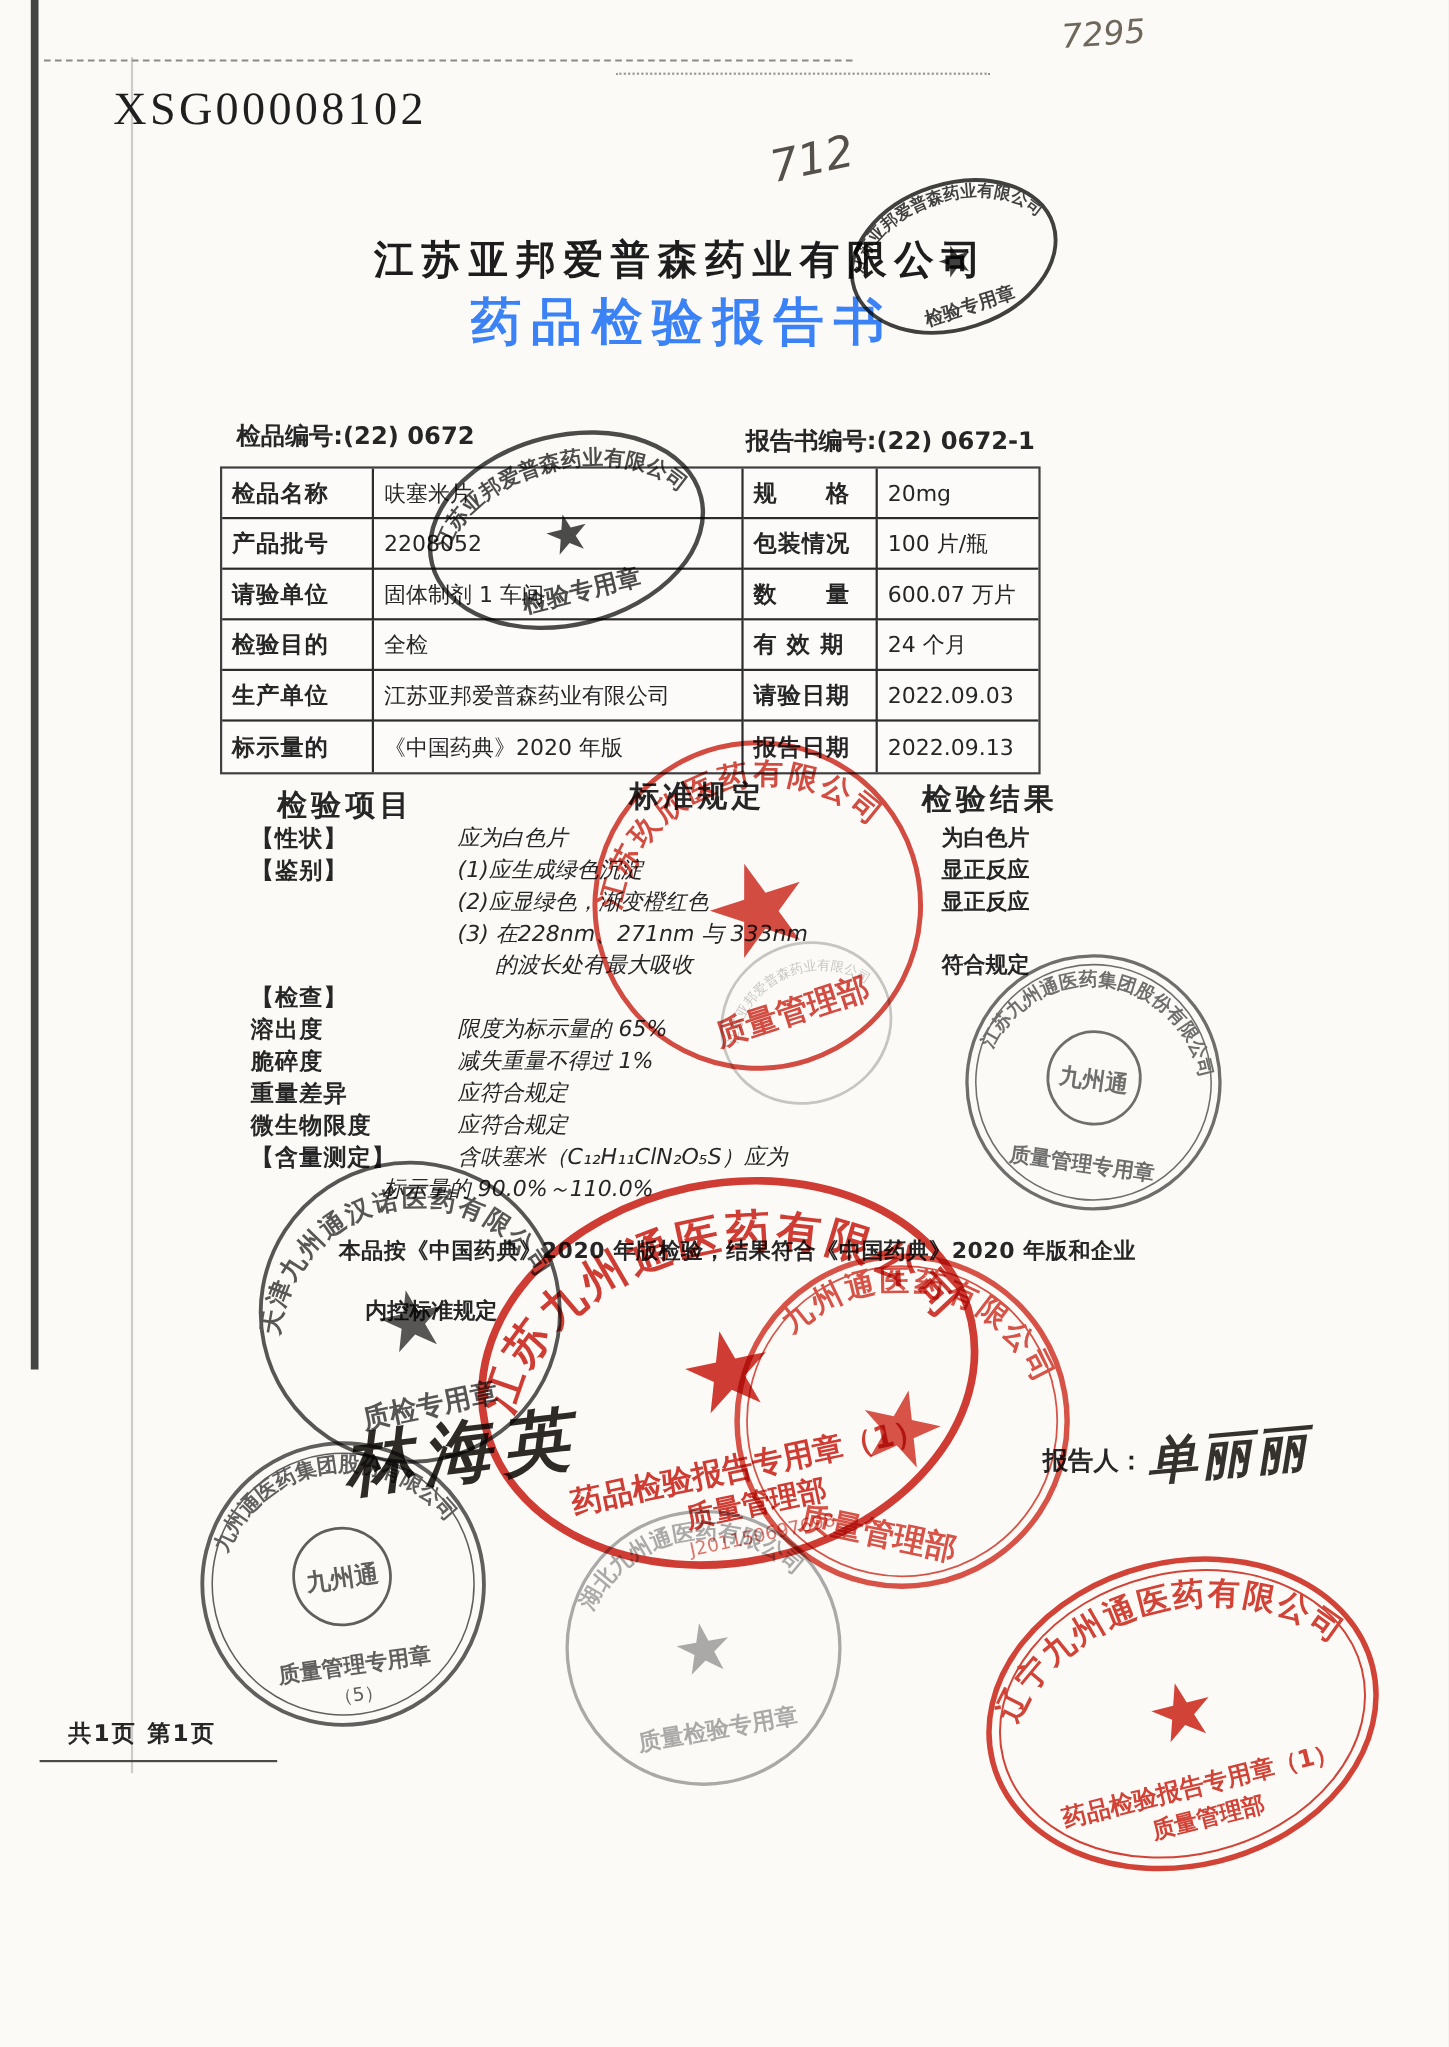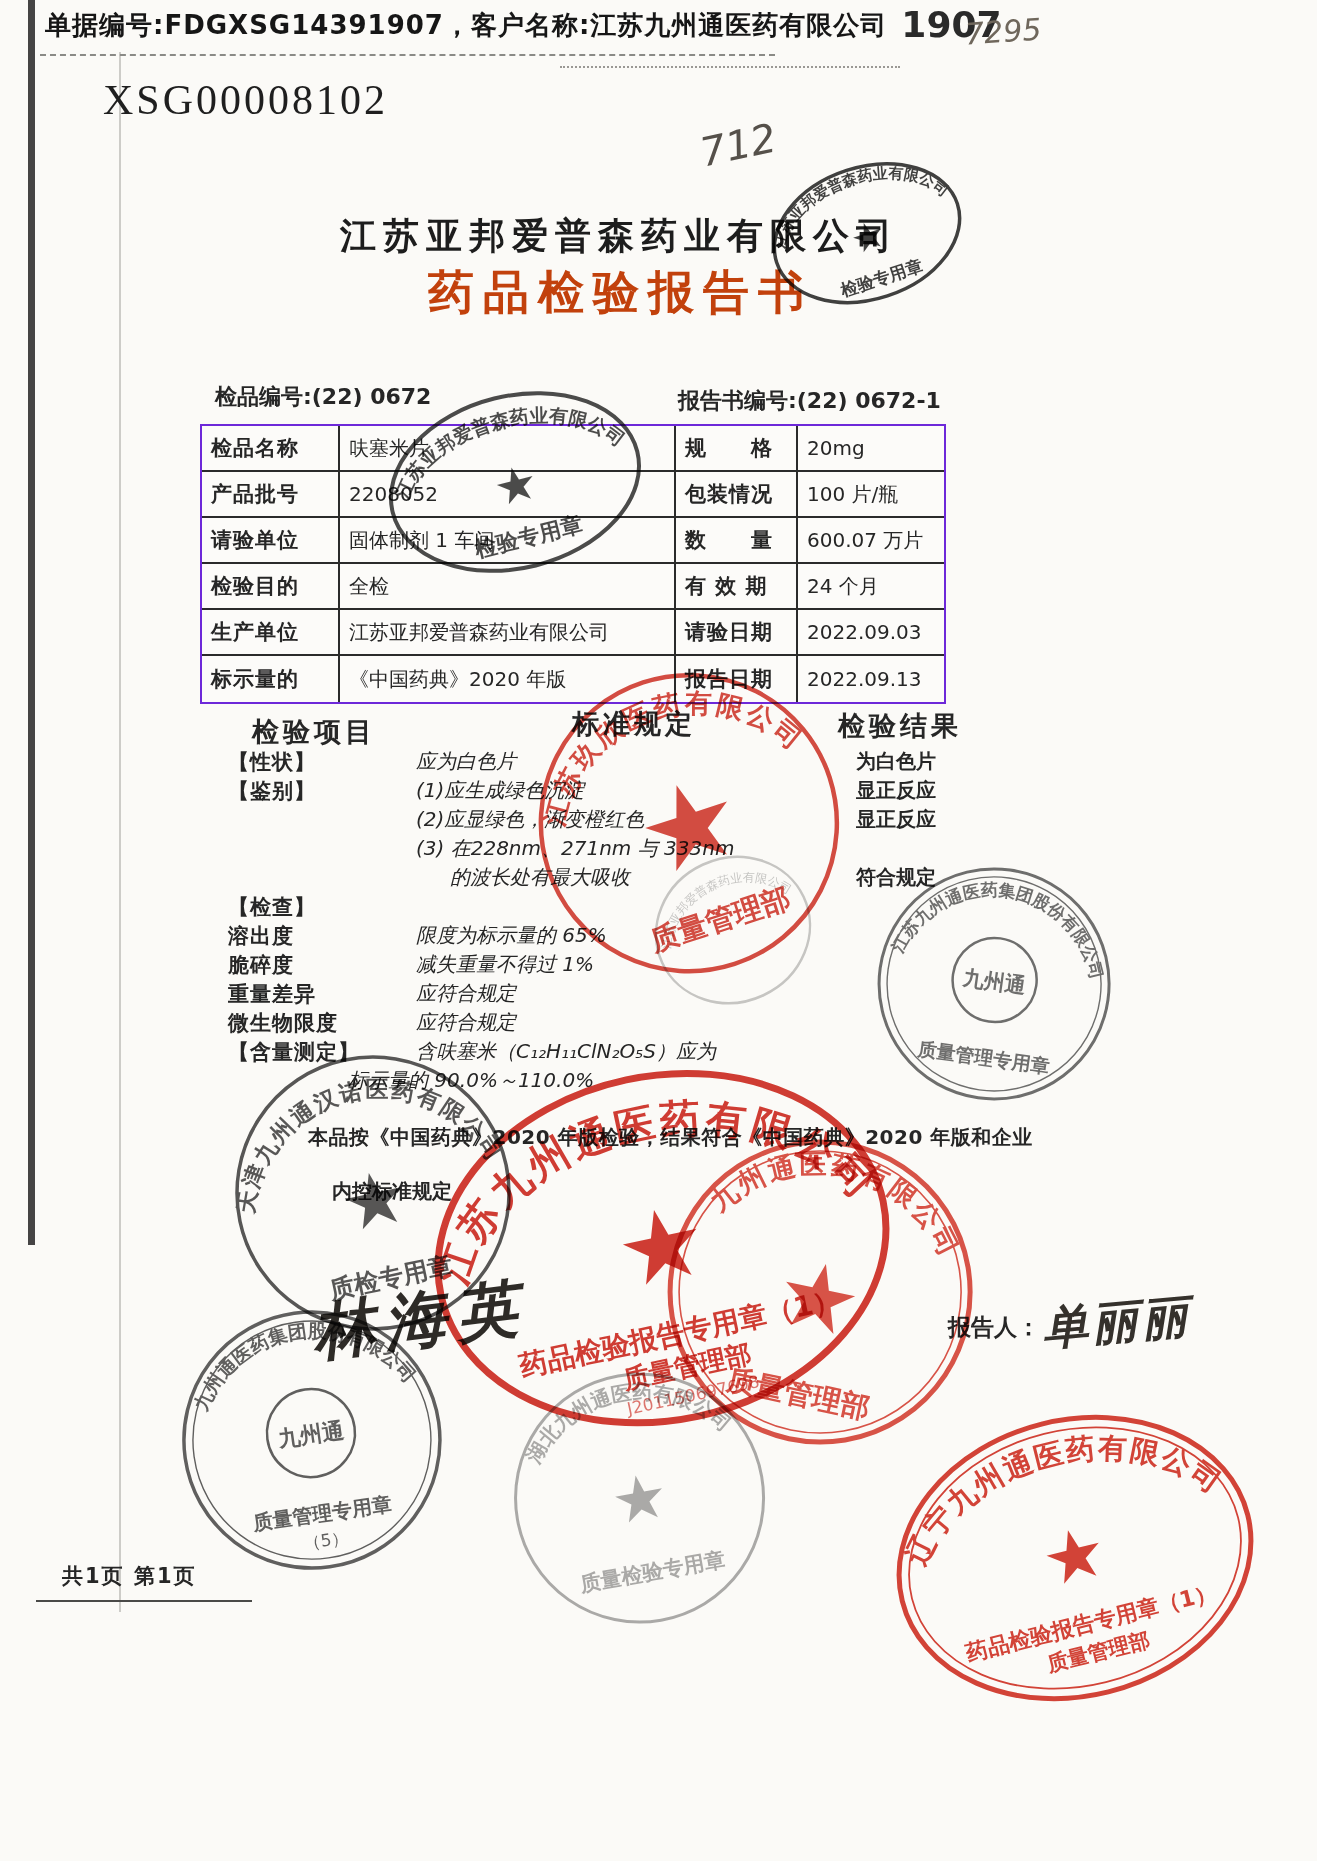--- a/index.html
+++ b/index.html
@@ -14,25 +14,25 @@
   .hdr-main{font-size:26px;font-weight:bold;letter-spacing:1px;color:#161616;}
   .hdr-num{font-size:36px;font-weight:bold;color:#2a2a2a;margin-top:-4px;}
   .hdr-rule{left:40px;top:54px;width:735px;border-top:2px dashed #8a8a86;}
   .hdr-rule2{left:560px;top:66px;width:340px;border-top:2px dotted #9a9894;}
   .hand{color:#6f675c;font-style:italic;}
   .hw-7295{left:965px;top:14px;font-size:30px;transform:rotate(-4deg);}
   .doc-code{left:103px;top:76px;font-size:42px;letter-spacing:3px;font-family:"Liberation Serif","DejaVu Serif",serif;color:#1f1f1f;}
   .hw-712{left:700px;top:122px;font-size:40px;transform:rotate(-12deg);color:#55504a;}
   
   .title-co{left:340px;top:212px;font-size:36px;font-weight:bold;letter-spacing:7px;color:#1d1d1d;}
-  .title-rep{left:428px;top:262px;font-size:46px;font-weight:bold;letter-spacing:9px;color:#c2410c;}
+  .title-rep{left:428px;top:262px;font-size:46px;font-weight:bold;letter-spacing:9px;color:#3b82f6;}
   .no-left{left:215px;top:382px;font-size:22px;font-weight:bold;}
   .no-right{left:678px;top:386px;font-size:22px;font-weight:bold;}
   
-  .info-table{left:200px;top:424px;width:742px;border:2px solid #6d28d9;display:grid;
+  .info-table{left:200px;top:424px;width:742px;border:2px solid #404040;display:grid;
               grid-template-columns:138px 336px 122px 146px;grid-auto-rows:46px;background:rgba(255,255,255,.25);}
   .cell{border-right:2px solid #2b2b2b;border-bottom:2px solid #2b2b2b;display:flex;align-items:center;
         padding:0 9px;font-size:20px;overflow:hidden;white-space:nowrap;}
   .cell.lab{font-weight:bold;font-size:21px;letter-spacing:1px;}
   .cell.cr{border-right:none;}
   .cell.br{border-bottom:none;}
   
   .sec-items{left:252px;top:714px;font-size:27px;font-weight:bold;letter-spacing:4px;}
   .sec-std{left:572px;top:706px;font-size:27px;font-weight:bold;letter-spacing:4px;}
   .sec-res{left:838px;top:708px;font-size:27px;font-weight:bold;letter-spacing:4px;}
@@ -61,24 +61,20 @@
   .stamp text{font-family:"DejaVu Sans","Liberation Sans",sans-serif;}
 </style>
 </head>
 <body>
 
 <div class="page">
 
   <div class="abs edge-bar"></div>
   <div class="abs vline"></div>
 
-  <div class="abs hdr">
-    <span class="hdr-main">单据编号:FDGXSG14391907，客户名称:江苏九州通医药有限公司</span>
-    <span class="hdr-num">1907</span>
-  </div>
   <div class="abs hdr-rule"></div>
   <div class="abs hdr-rule2"></div>
   <div class="abs hand hw-7295">7295</div>
 
   <div class="abs doc-code">XSG00008102</div>
   <div class="abs hand hw-712">712</div>
 
   <div class="abs title-co">江苏亚邦爱普森药业有限公司</div>
   <div class="abs title-rep">药品检验报告书</div>
 

